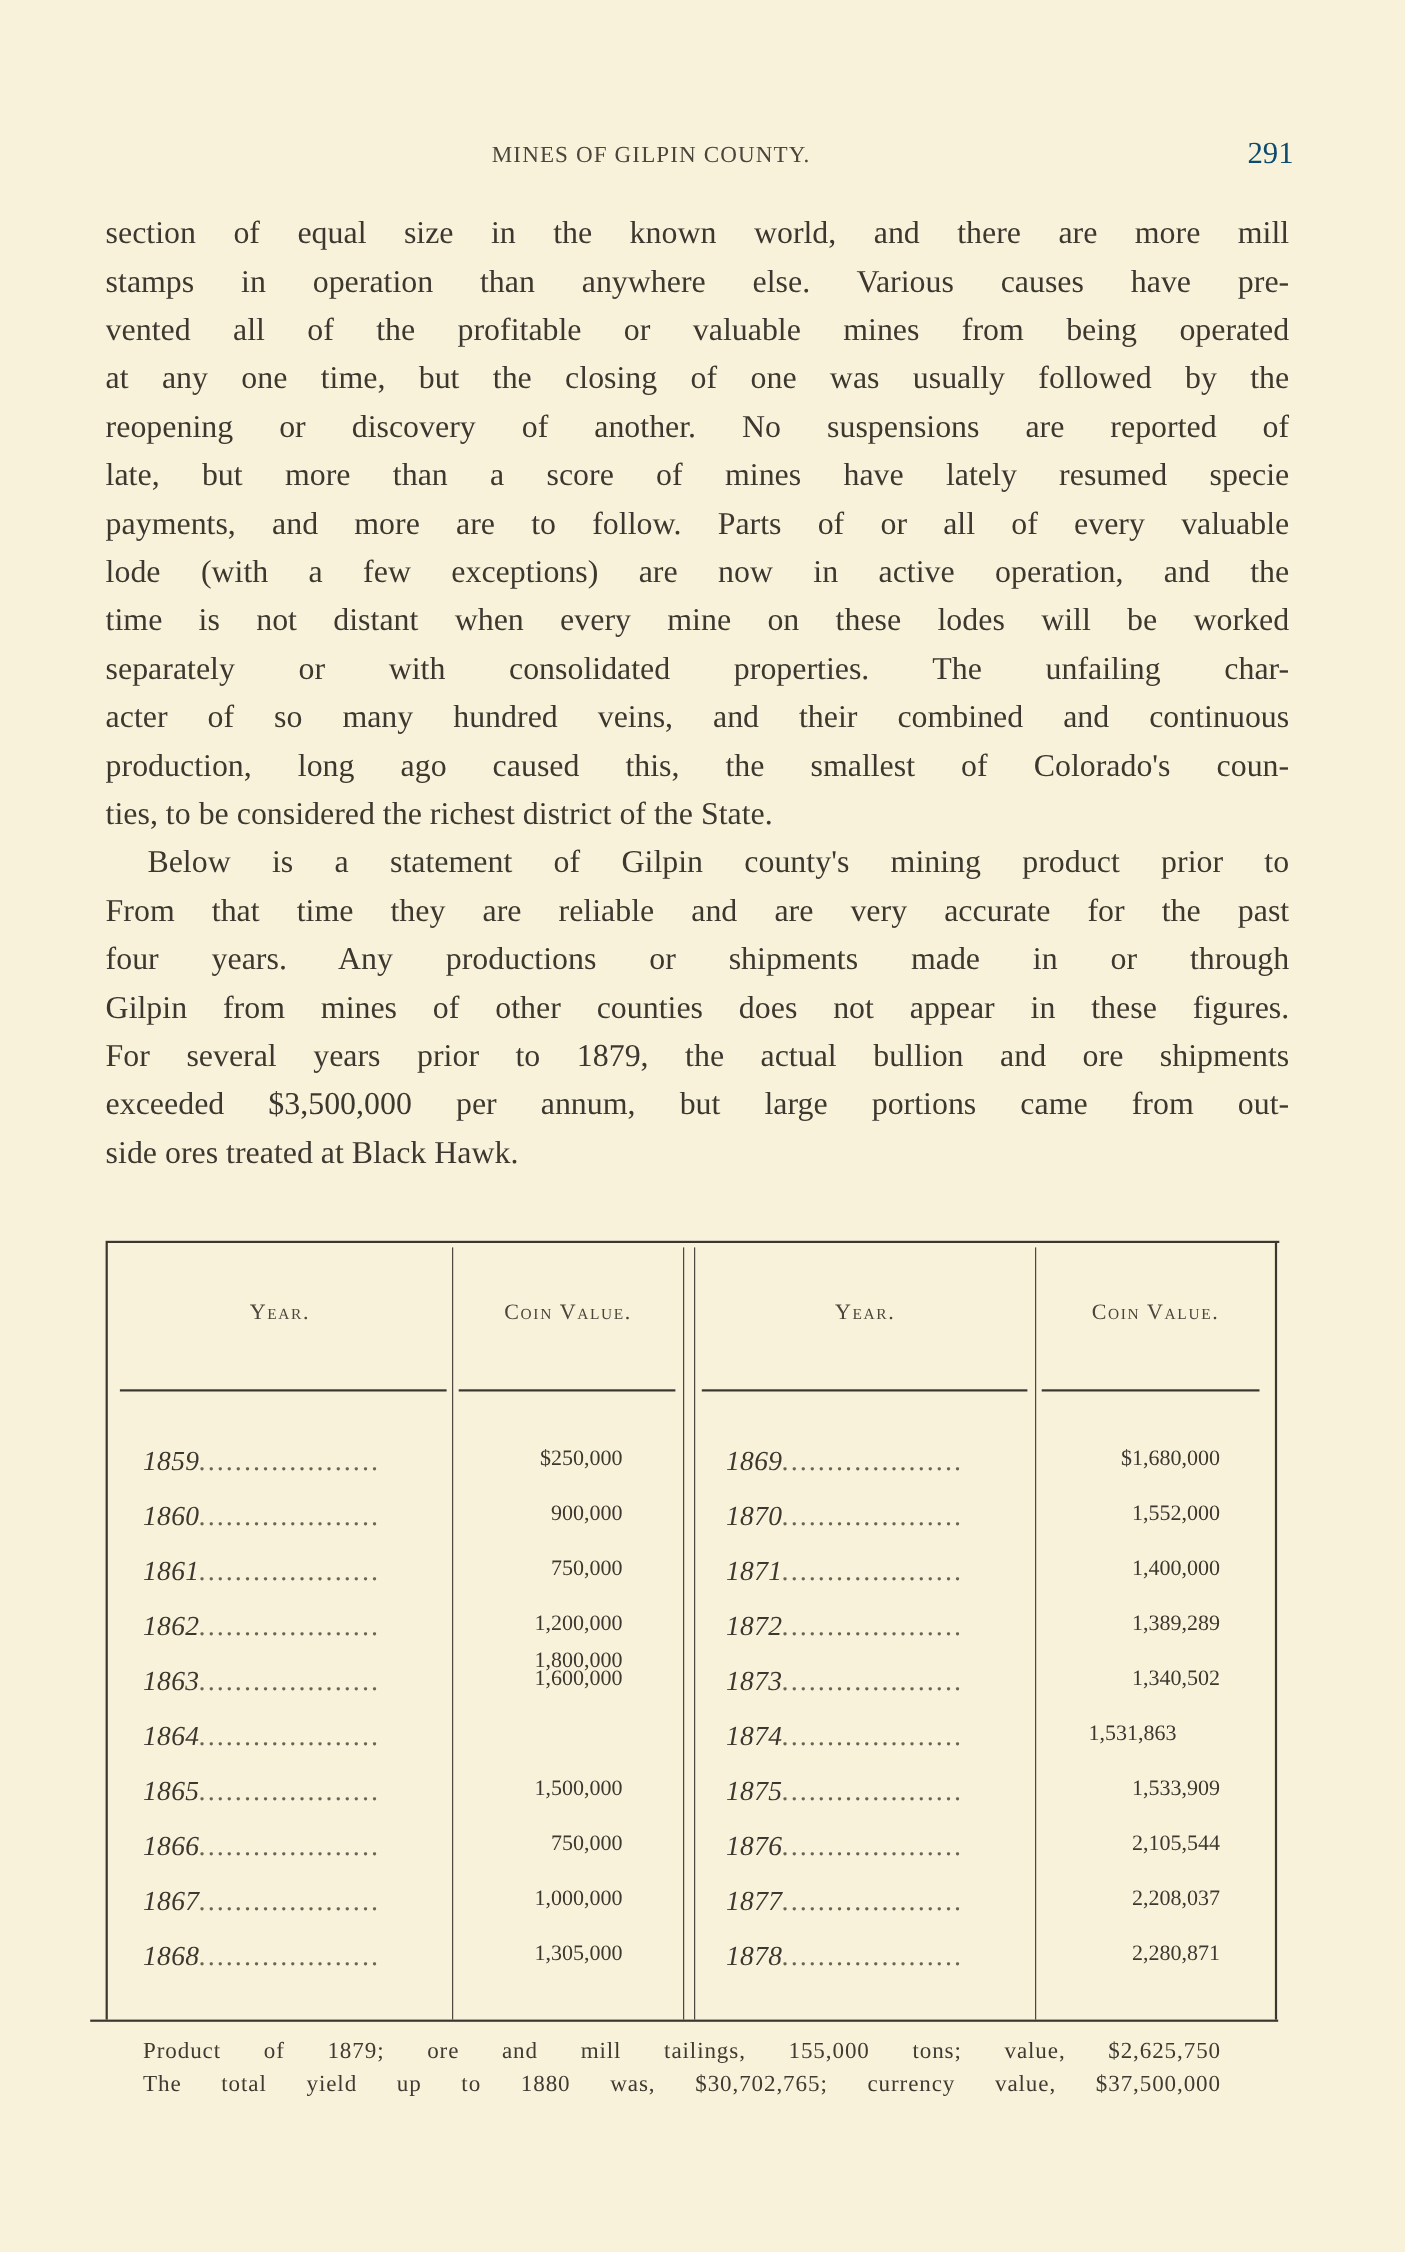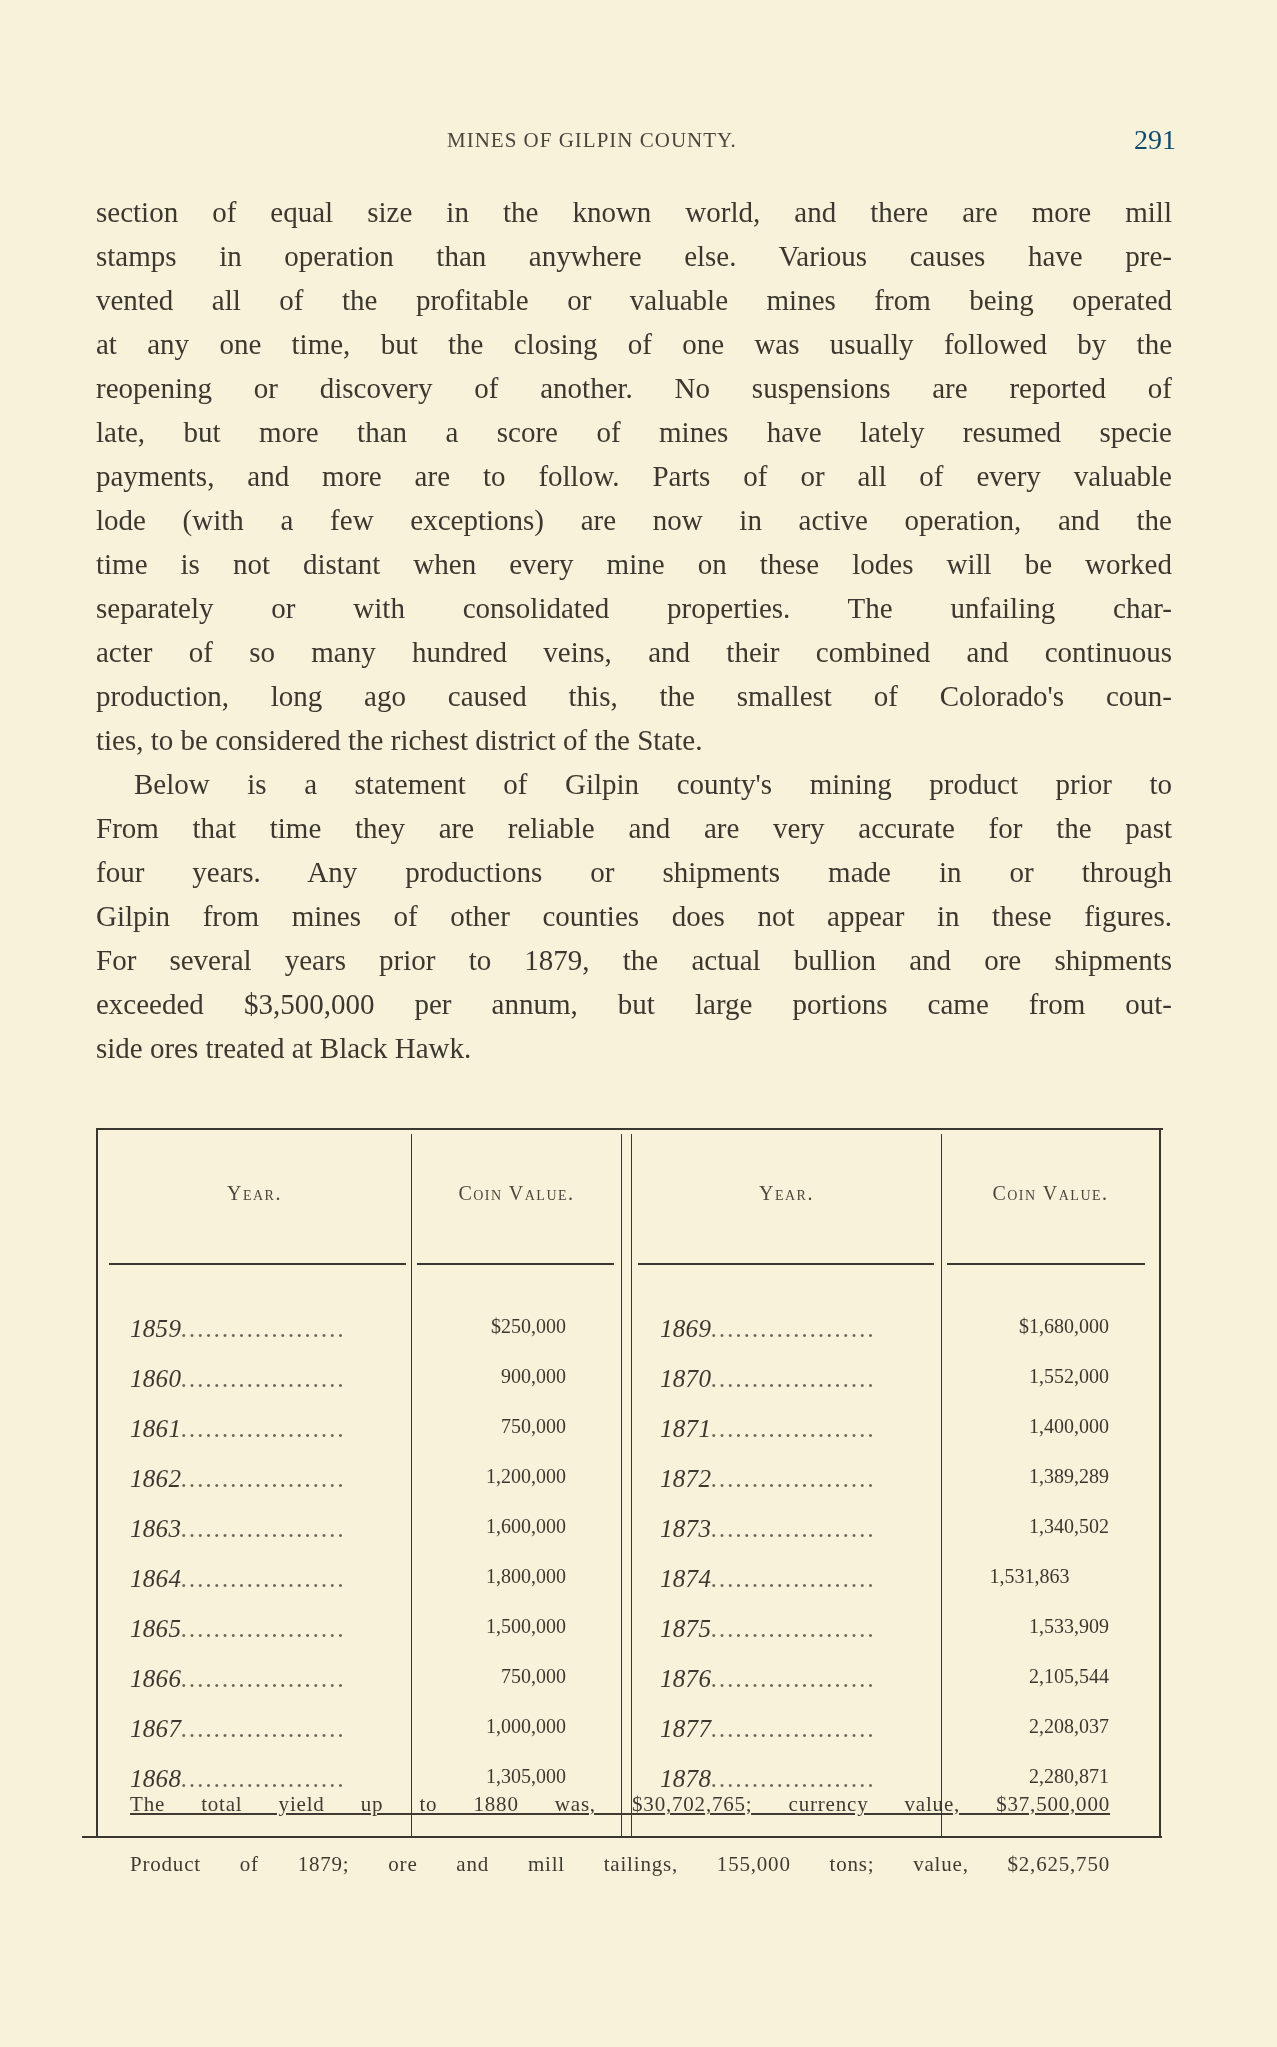--- a/index.html
+++ b/index.html
@@ -105,21 +105,21 @@
   <div class="cell-val" style="left:420px;top:1315px;width:146px;">$250,000</div>
   <div class="cell-year" style="left:130px;top:1365px;width:272px;"><span>1860</span><span class="dots">....................</span></div>
   <div class="cell-val" style="left:420px;top:1365px;width:146px;">900,000</div>
   <div class="cell-year" style="left:130px;top:1415px;width:272px;"><span>1861</span><span class="dots">....................</span></div>
   <div class="cell-val" style="left:420px;top:1415px;width:146px;">750,000</div>
   <div class="cell-year" style="left:130px;top:1465px;width:272px;"><span>1862</span><span class="dots">....................</span></div>
   <div class="cell-val" style="left:420px;top:1465px;width:146px;">1,200,000</div>
   <div class="cell-year" style="left:130px;top:1515px;width:272px;"><span>1863</span><span class="dots">....................</span></div>
   <div class="cell-val" style="left:420px;top:1515px;width:146px;">1,600,000</div>
   <div class="cell-year" style="left:130px;top:1565px;width:272px;"><span>1864</span><span class="dots">....................</span></div>
-  <div class="cell-val" style="left:420px;top:1565px;width:146px;font-family:Liberation Serif, serif;">1,800,000</div>
+  <div class="cell-val" style="left:420px;top:1498px;width:146px;font-family:Liberation Serif, serif;">1,800,000</div>
   <div class="cell-year" style="left:130px;top:1615px;width:272px;"><span>1865</span><span class="dots">....................</span></div>
   <div class="cell-val" style="left:420px;top:1615px;width:146px;">1,500,000</div>
   <div class="cell-year" style="left:130px;top:1665px;width:272px;"><span>1866</span><span class="dots">....................</span></div>
   <div class="cell-val" style="left:420px;top:1665px;width:146px;">750,000</div>
   <div class="cell-year" style="left:130px;top:1715px;width:272px;"><span>1867</span><span class="dots">....................</span></div>
   <div class="cell-val" style="left:420px;top:1715px;width:146px;">1,000,000</div>
   <div class="cell-year" style="left:130px;top:1765px;width:272px;"><span>1868</span><span class="dots">....................</span></div>
   <div class="cell-val" style="left:420px;top:1765px;width:146px;">1,305,000</div>
 
   <div class="cell-year" style="left:660px;top:1315px;width:272px;"><span>1869</span><span class="dots">....................</span></div>
@@ -138,13 +138,13 @@
   <div class="cell-val" style="left:950px;top:1615px;width:159px;">1,533,909</div>
   <div class="cell-year" style="left:660px;top:1665px;width:272px;"><span>1876</span><span class="dots">....................</span></div>
   <div class="cell-val" style="left:950px;top:1665px;width:159px;">2,105,544</div>
   <div class="cell-year" style="left:660px;top:1715px;width:272px;"><span>1877</span><span class="dots">....................</span></div>
   <div class="cell-val" style="left:950px;top:1715px;width:159px;">2,208,037</div>
   <div class="cell-year" style="left:660px;top:1765px;width:272px;"><span>1878</span><span class="dots">....................</span></div>
   <div class="cell-val" style="left:950px;top:1765px;width:159px;">2,280,871</div>
 </div>
 
 <div class="footnote" style="top:1852px;">Product of 1879; ore and mill tailings, 155,000 tons; value, $2,625,750</div>
-<div class="footnote" style="top:1792px;text-decoration:underline;">The total yield up to 1880 was, $30,702,765; currency value, $37,500,000</div>
+<div class="footnote" style="top:1882px;">The total yield up to 1880 was, $30,702,765; currency value, $37,500,000</div>
 
 </body></html>

